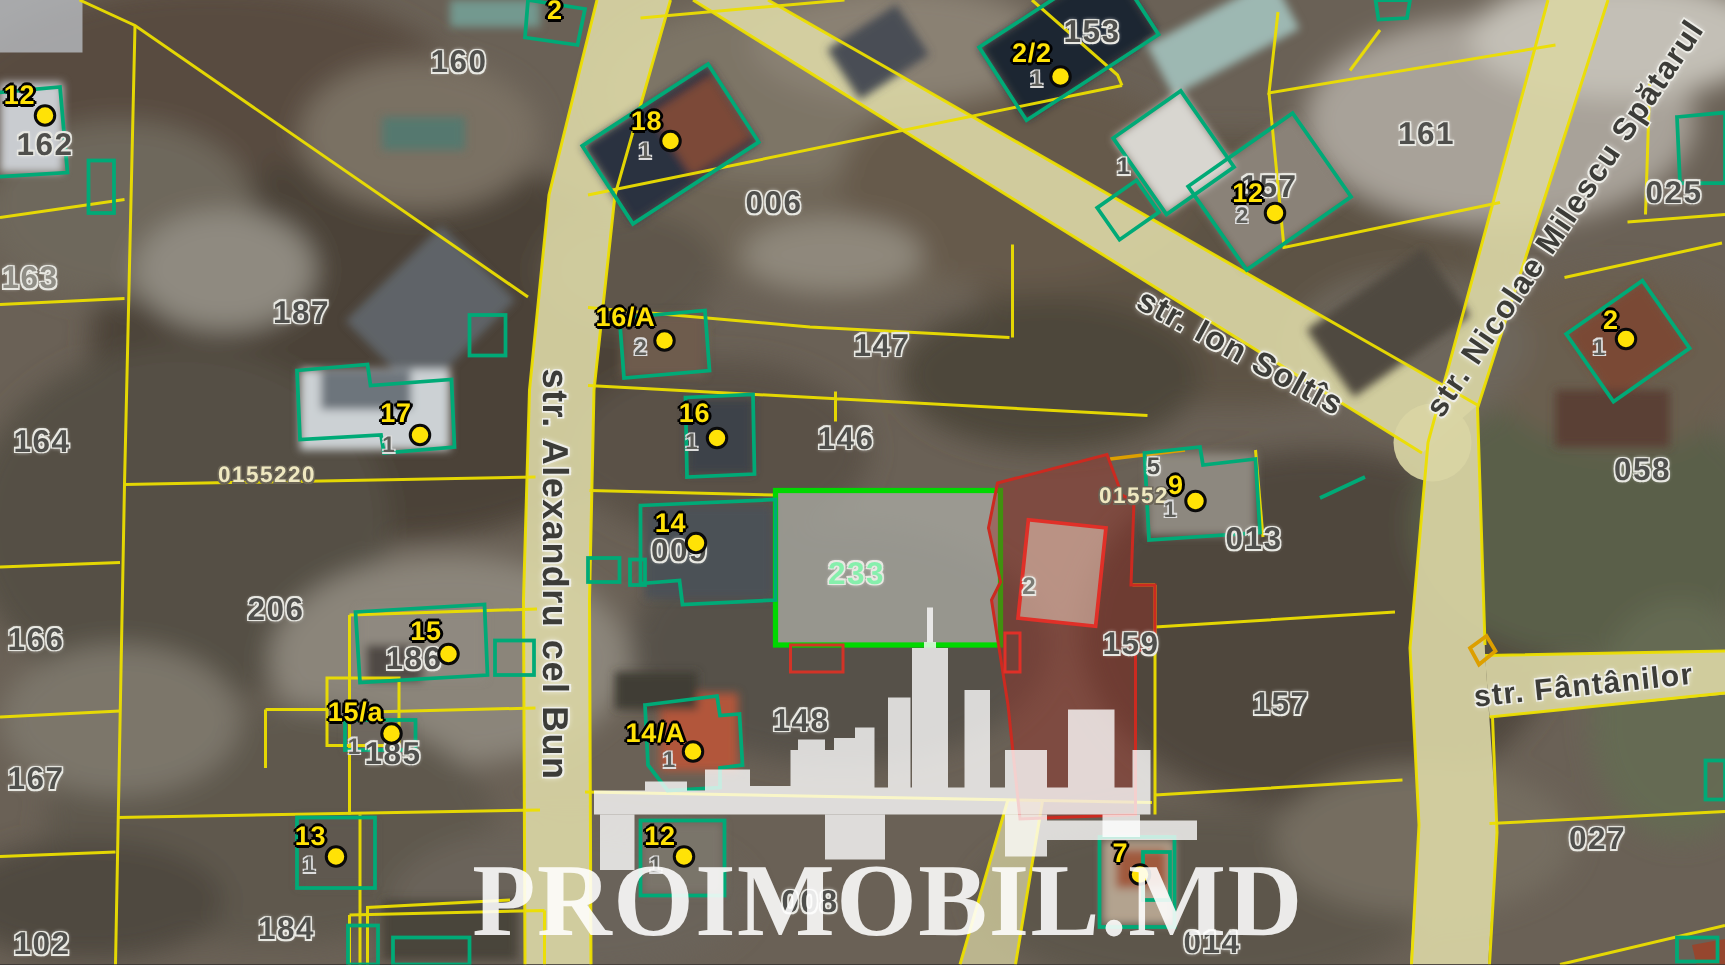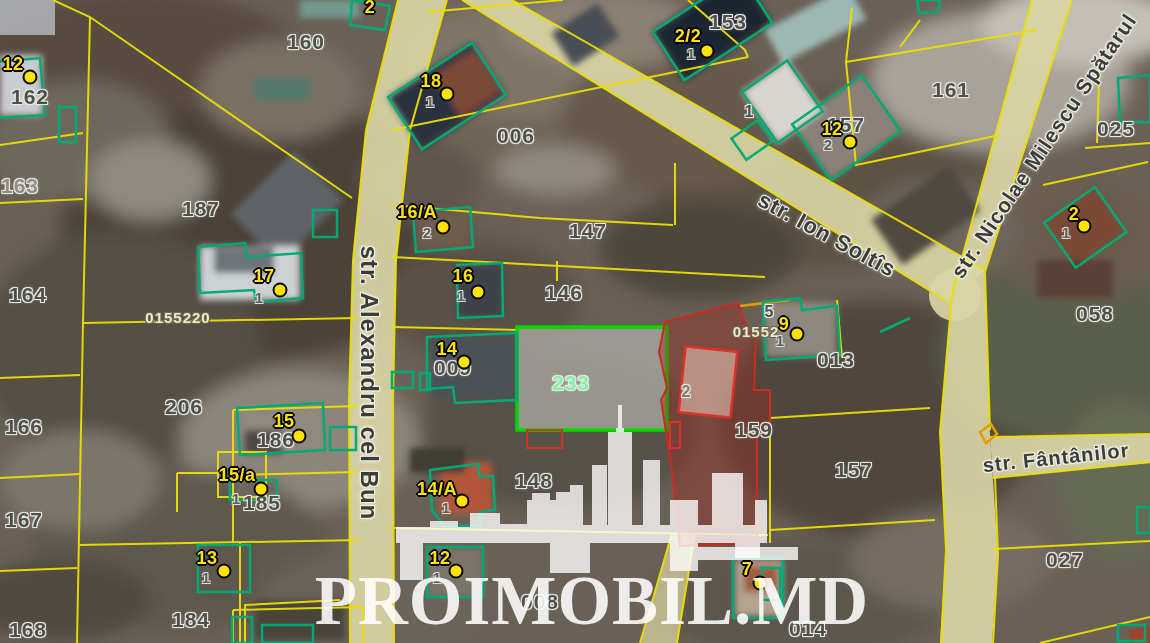--- a/index.html
+++ b/index.html
@@ -270,21 +270,21 @@
   <div class="street" style="left:369px;top:383px;transform:translate(-50%,-50%) rotate(90deg);font-size:24px;">str. Alexandru cel Bun</div>
   <div class="street" style="left:827px;top:235px;transform:translate(-50%,-50%) rotate(28.5deg);">str. Ion Soltîs</div>
   <div class="street" style="left:1044px;top:146px;transform:translate(-50%,-50%) rotate(-56deg);font-size:21px;">str. Nicolae Milescu Spătarul</div>
   <div class="street" style="left:1056px;top:458px;transform:translate(-50%,-50%) rotate(-6deg);font-size:20px;">str. Fântânilor</div>
 
   <div class="lbl" style="left:30px;top:97px;">162</div>
   <div class="lbl" style="left:20px;top:186px;color:#8f8d85;">163</div>
   <div class="lbl" style="left:28px;top:295px;">164</div>
   <div class="lbl" style="left:24px;top:427px;">166</div>
   <div class="lbl" style="left:24px;top:520px;">167</div>
-  <div class="lbl" style="left:28px;top:630px;">168</div>
+  <div class="lbl" style="left:28px;top:630px;">102</div>
   <div class="lbl" style="left:306px;top:42px;">160</div>
   <div class="lbl" style="left:201px;top:209px;">187</div>
   <div class="lbl" style="left:184px;top:407px;">206</div>
   <div class="lbl" style="left:191px;top:620px;">184</div>
   <div class="lbl" style="left:262px;top:503px;">185</div>
   <div class="lbl" style="left:276px;top:440px;">186</div>
   <div class="lbl" style="left:516px;top:136px;">006</div>
   <div class="lbl" style="left:588px;top:231px;">147</div>
   <div class="lbl" style="left:564px;top:293px;">146</div>
   <div class="lbl" style="left:571px;top:383px;color:#86efac;">233</div>

